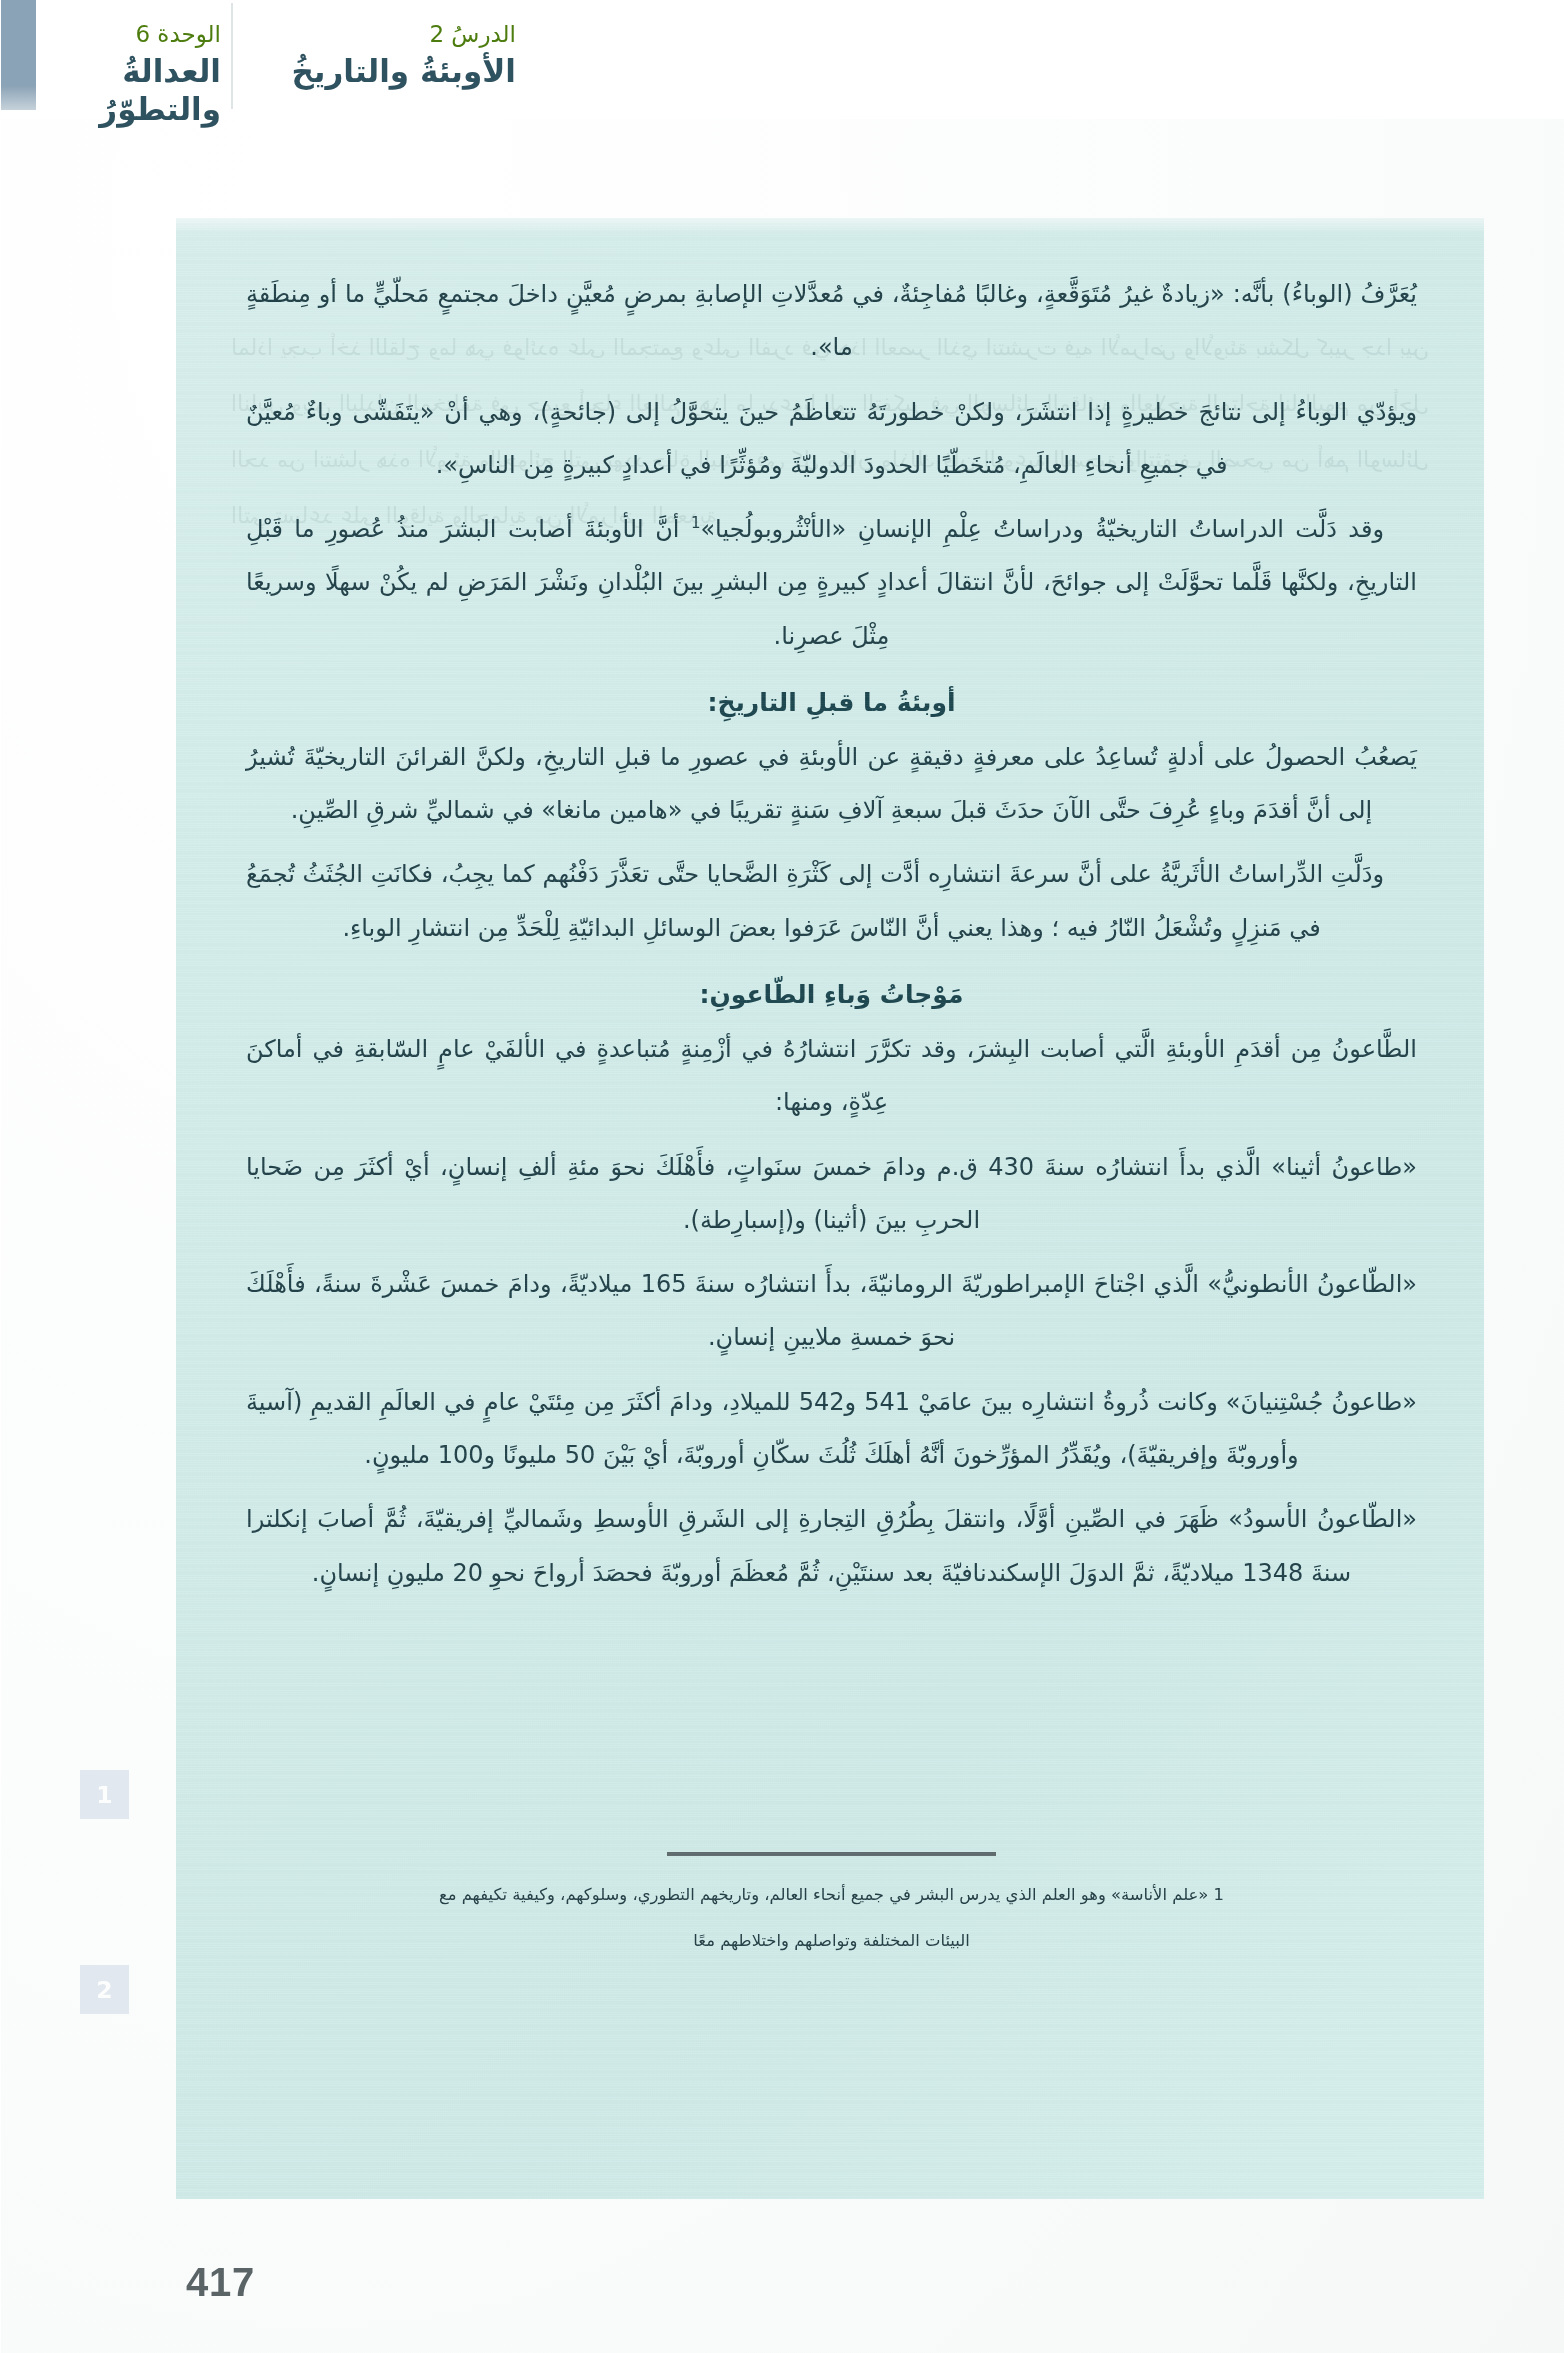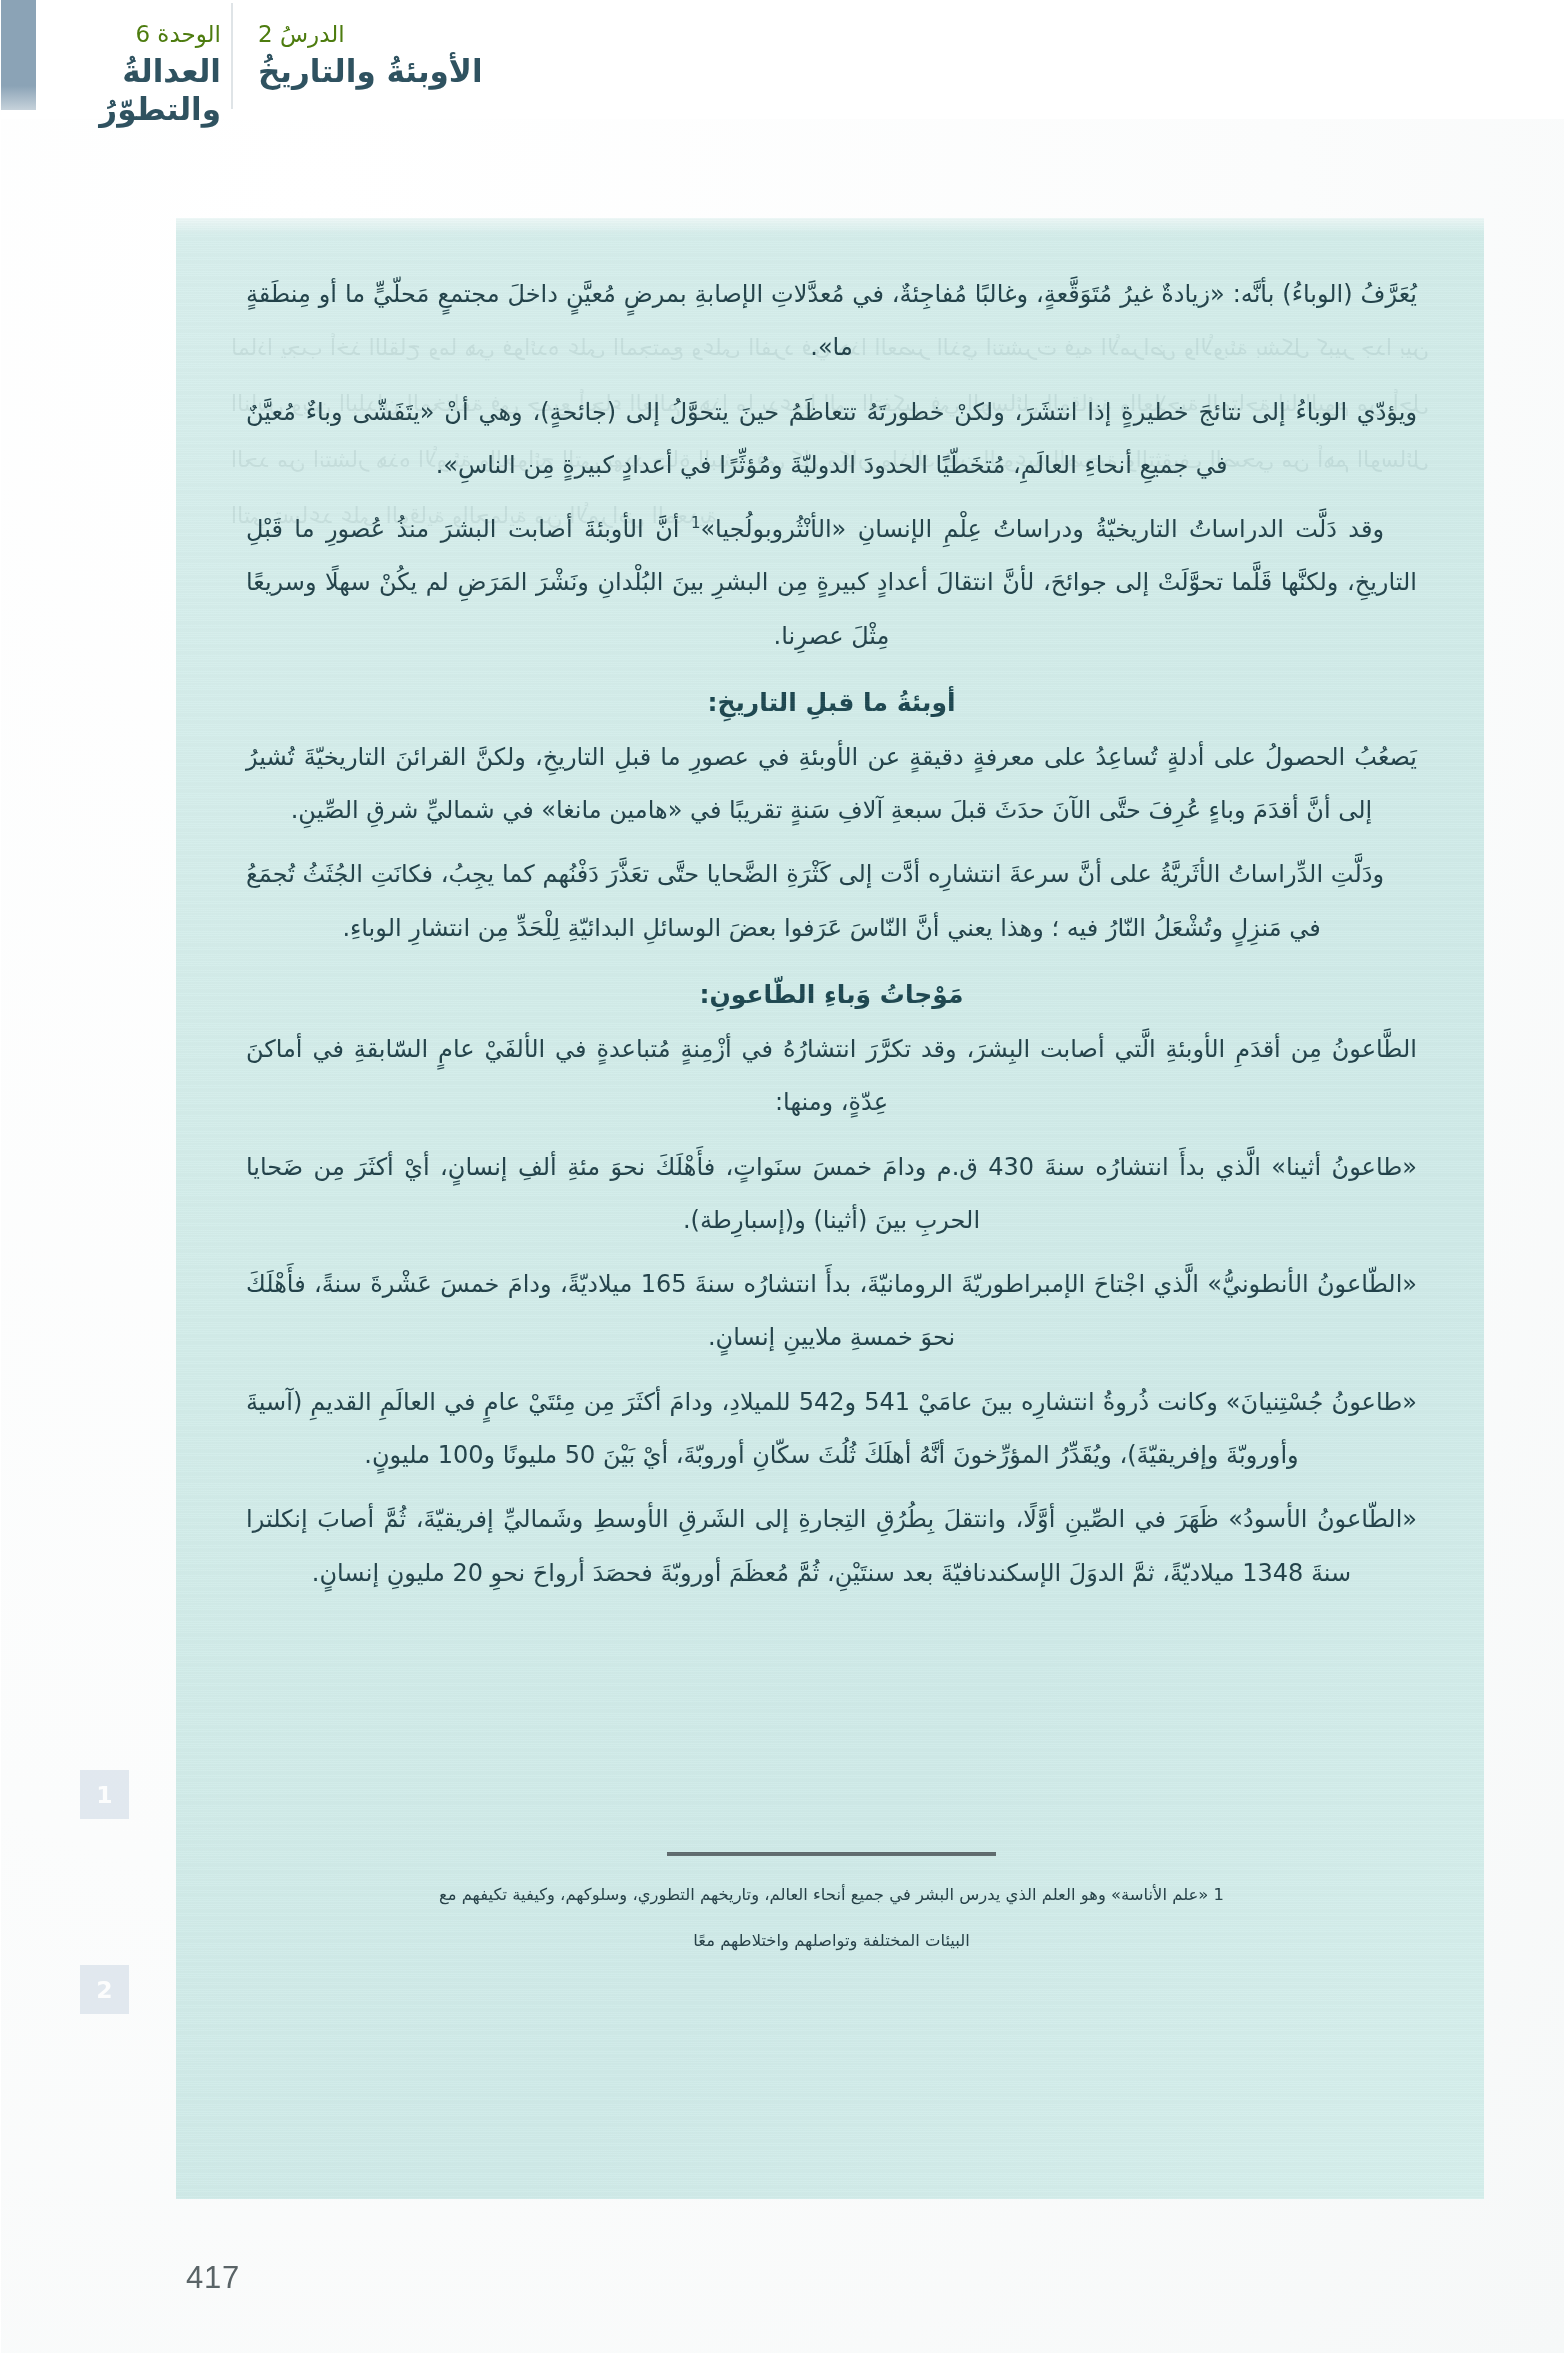--- a/index.html
+++ b/index.html
@@ -67,21 +67,21 @@
   }
   .header-line-2 {
     font-size: 31px;
     color: #2f5260;
     font-weight: bold;
     margin-top: 4.7px;
   }
   .header-unit .header-line-1,
   .header-unit .header-line-2 { text-align: right; }
   .header-lesson .header-line-1,
-  .header-lesson .header-line-2 { text-align: left; }
+  .header-lesson .header-line-2 { text-align: right; }
 
   
   .panel {
     position: absolute;
     left: 176px;
     top: 218px;
     width: 1308px;
     height: 1981px;
     background:
       linear-gradient(135deg, #d7eeec 0%, #d2ece9 35%, #cfeae8 70%, #d6efec 100%);
@@ -196,24 +196,25 @@
     filter: blur(0.5px);
   }
   .margin-tab-1 { left: 80px; top: 1770px; }
   .margin-tab-2 { left: 80px; top: 1965px; }
 
   
   .page-number {
     position: absolute;
     left: 186px;
     top: 2260px;
-    font-size: 31px;
+    font-size: 40px;
     color: #5a6467;
     font-family: "Liberation Sans", sans-serif;
     letter-spacing: 0.8px;
+    font-weight: bold;
   }
 </style>
 </head>
 <body>
 
 <div class="page">
 
   <div class="header">
     <div class="header-accent-bar"></div>
     <div class="header-divider"></div>

